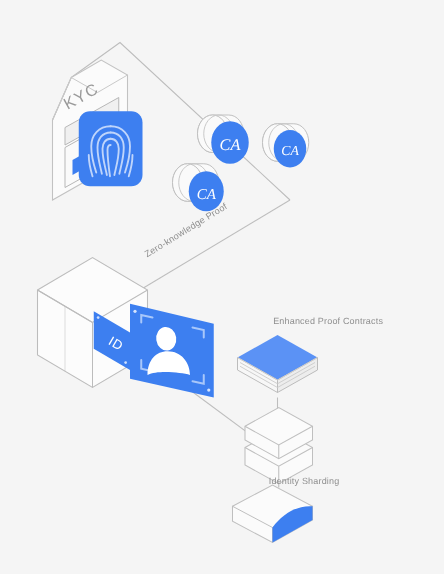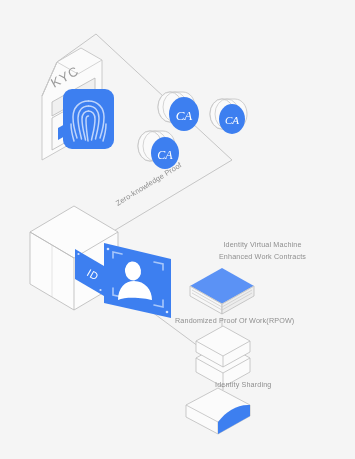--- a/index.html
+++ b/index.html
@@ -168,21 +168,19 @@
     <g>
       <path d="M186 405 L218 388 L250 405 L250 416 L218 434 L186 417 Z" fill="#fbfbfb" stroke="#bfbfbf" stroke-width="0.85"></path>
       <path d="M186 405 L218 422 L250 405" fill="none" stroke="#bfbfbf" stroke-width="0.8"></path>
       <path d="M218 422 L218 434" fill="none" stroke="#bfbfbf" stroke-width="0.8"></path>
       <path d="M250 405 L250 416 L218 434 L218 422 C226 411 238 404 250 405 Z" fill="#3d7ff0"></path>
     </g>
   </svg>
 
   <div class="lbl" id="zkp" style="left:114px;top:200px;">Zero-knowledge Proof</div>
 
-  <div class="lbl c" style="left:210px;top:240px;width:105px;">Identity Virtual Machine</div>
 
-  <div class="lbl c" style="left:206px;top:252px;width:113px;">Enhanced Work Contracts</div>
+  <div class="lbl c" style="left:206px;top:252px;width:113px;">Enhanced Proof Contracts</div>
 
-  <div class="lbl" style="left:175px;top:316px;">Randomized Proof Of Work(RPOW)</div>
 
   <div class="lbl" style="left:215px;top:380px;">Identity Sharding</div>
 
 </div>
 
 </body></html>

